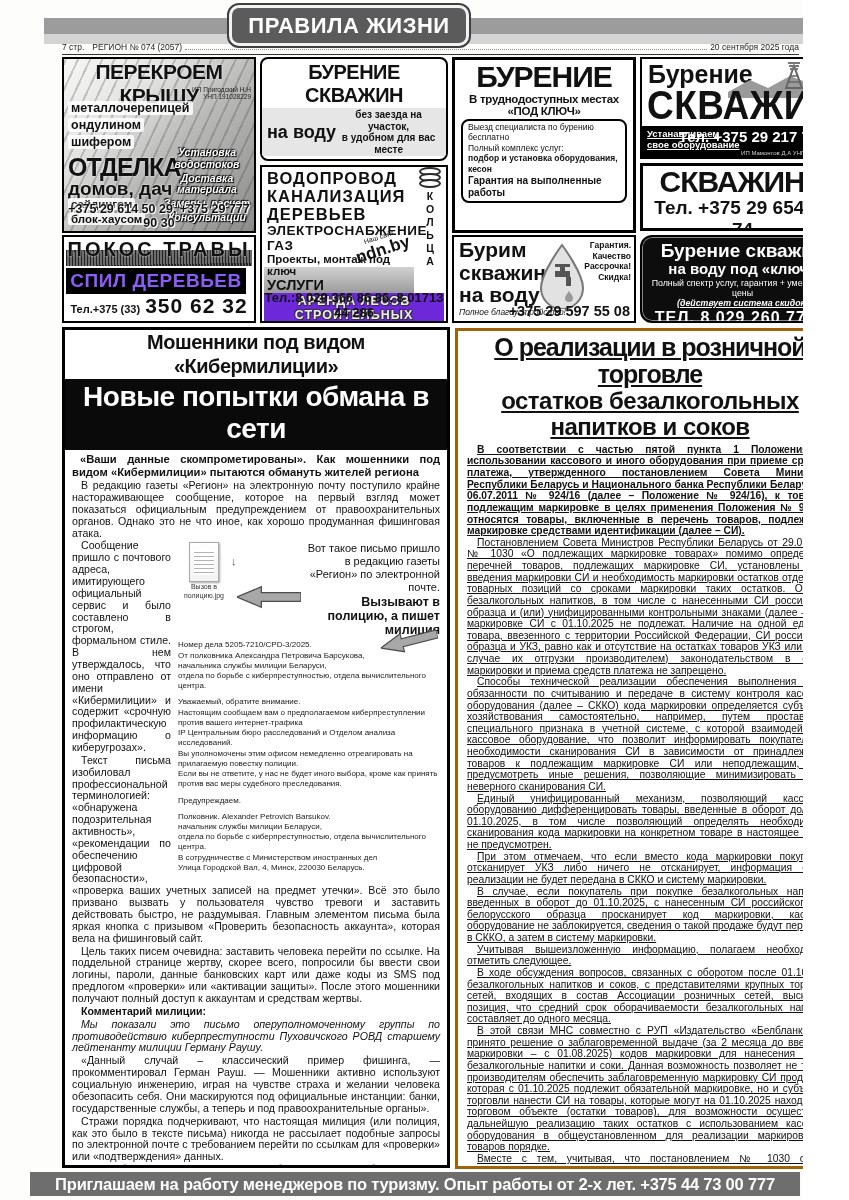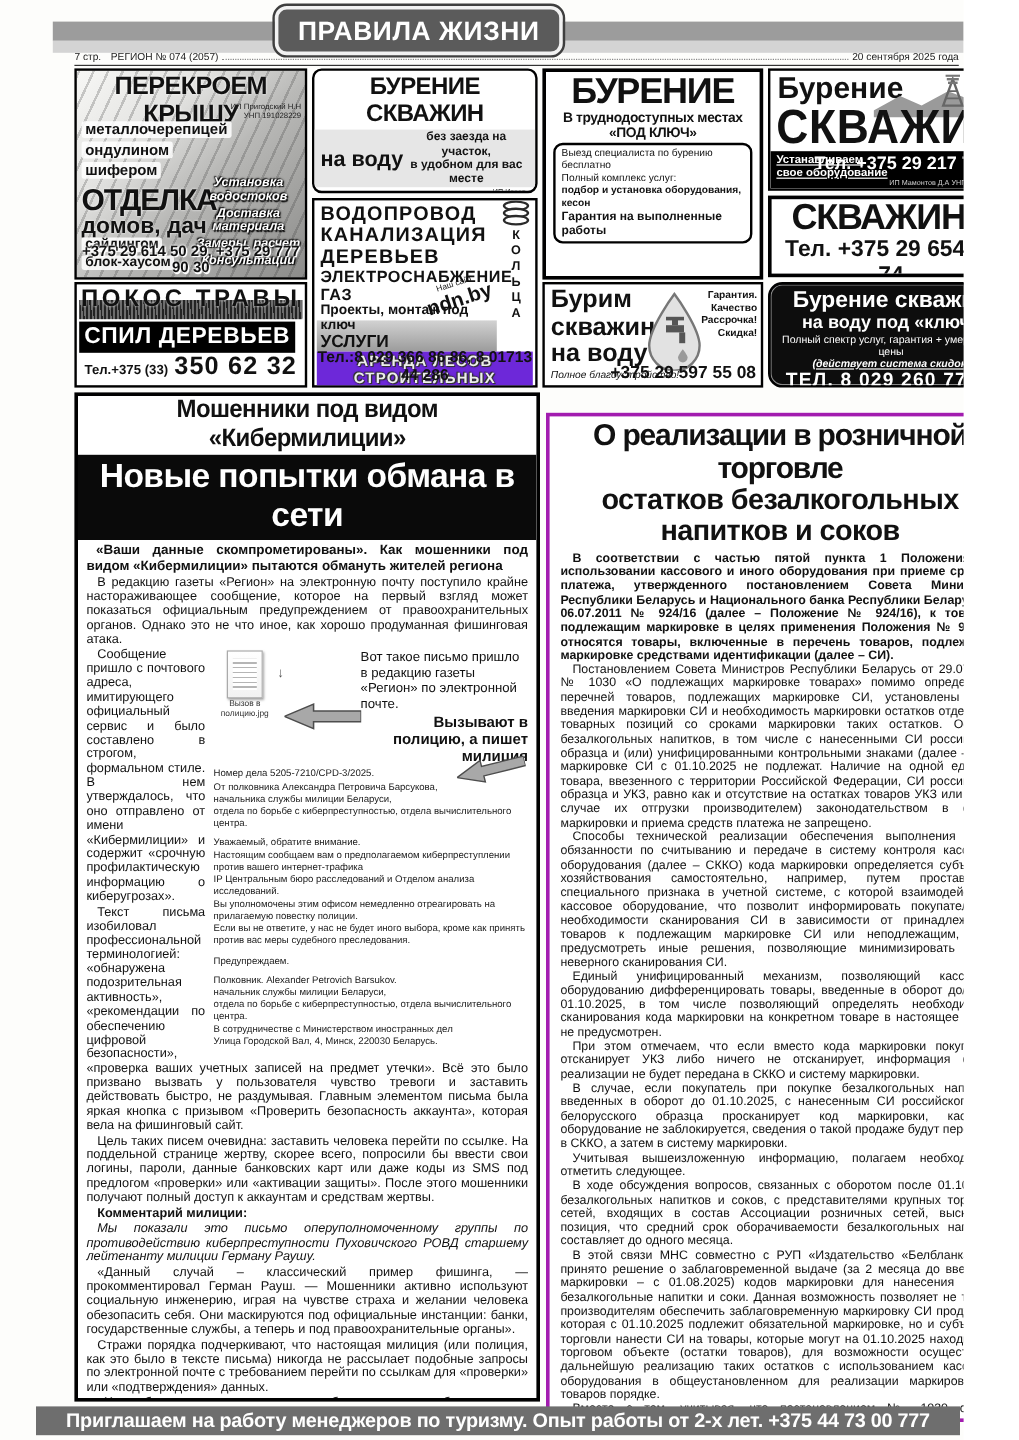--- a/index.html
+++ b/index.html
@@ -40,21 +40,21 @@
                    text-shadow:0 0 2px #000, 1px 1px 1px #000, -1px -1px 1px #000; }
   .roof-services div { margin-bottom:2px; }
   .roof-phone { position:absolute; left:0; right:0; bottom:1px; text-align:center; font-size:12.5px; font-weight:800;
                 text-shadow:0 0 2px #fff,0 0 3px #fff,1px 1px 0 #fff; }
 
   .ad-mow { left:62px; top:235px; width:194px; height:88px; }
   .mow-grass { position:absolute; left:2px; right:2px; top:13px; height:16px;
                background:repeating-linear-gradient(88deg,#232323 0 1.5px,#6d6d6d 1.5px 3px); }
   .mow-title { position:relative; z-index:2; font-size:20px; font-weight:800; text-align:center;
                letter-spacing:3px; padding-top:1px; text-shadow:0 0 2px #fff; }
-  .mow-spil { position:absolute; left:2px; right:8px; top:31px; height:26px; background:#000; color:#ffffff;
+  .mow-spil { position:absolute; left:2px; right:8px; top:31px; height:26px; background:#000; color:#8b5cf6;
               font-size:19px; font-weight:800; display:flex; align-items:center; justify-content:center; letter-spacing:0.5px; }
   .mow-phone { position:absolute; left:4px; right:4px; bottom:3px; display:flex; align-items:baseline; justify-content:center; gap:5px; }
   .mow-pp { font-size:11px; font-weight:800; }
   .mow-pb { font-size:21px; font-weight:800; letter-spacing:1px; }
 
   .ad-d1 { left:260px; top:57px; width:188px; height:104px; border-radius:8px; }
   .d1-title { font-size:20px; font-weight:800; text-align:center; letter-spacing:-0.5px; margin-top:2px; }
   .d1-row { display:flex; align-items:center; background:#e6e6e6; padding:1px 5px; margin-top:1px; }
   .d1-sub { font-size:18px; font-weight:800; }
   .d1-note { flex:1; text-align:center; font-size:10px; font-weight:bold; white-space:pre-line; line-height:1.15; }
@@ -133,27 +133,27 @@
   .fig-top { display:flex; align-items:flex-start; margin-bottom:3px; }
   .attach { width:52px; flex:0 0 52px; text-align:center; }
   .doc { width:30px; height:40px; margin:0 auto; border:1px solid #aaa; background:linear-gradient(#fff,#f2f2f2);
          box-shadow:1px 1px 2px rgba(0,0,0,0.35); position:relative; }
   .doc::after { content:""; position:absolute; left:4px; right:4px; top:6px; height:26px;
                 background:repeating-linear-gradient(#fff 0 3px, #b5b5b5 3px 4px); }
   .attach-cap { font-size:7px; color:#333; white-space:pre-line; line-height:1.2; margin-top:1px; }
   .dl-glyph { font-size:11px; color:#555; margin:13px 0 0 1px; flex:0 0 auto; }
   .arrow-flex { flex:0 0 64px; align-self:center; margin-top:14px; }
   .fig-right { flex:1; }
-  .fig-intro { font-size:11px; line-height:1.18; }
+  .fig-intro { font-size:11px; text-align:right; line-height:1.18; }
   .fig-intro-b { font-size:12.5px; font-weight:800; text-align:right; line-height:1.12; margin-top:1px; }
   .arrow2 { position:absolute; right:2px; top:86px; transform:rotate(-14deg); }
   .letter { font-size:8px; line-height:1.28; color:#1a1a1a; white-space:pre-line; margin-bottom:6px; }
 
-  .article-right { position:absolute; left:455px; top:344px; width:390px; height:841px; border:3px solid #a21caf; background:#fff;
-                   padding:2px 9px; overflow:hidden; }
+  .article-right { position:absolute; left:455px; top:328px; width:390px; height:841px; border:3px solid #a16207; background:#fff;
+                   padding:2px 9px; overflow:hidden;text-decoration:underline; }
   .ar-t1 { font-size:25px; font-weight:800; text-align:center; letter-spacing:-1px; line-height:1.08; margin-top:1px; }
   .ar-t2 { font-size:24px; font-weight:800; text-align:center; letter-spacing:-0.5px; line-height:1.1; margin-bottom:3px; }
   .ar-body { font-size:10.3px; line-height:1.13; text-align:justify; }
   .ar-body p { text-indent:10px; margin:0; }
   .lead-r { font-weight:bold; }
 
   .footerbar { position:absolute; left:30px; right:3px; top:1172px; height:24px; background:#6e6e6e;
                display:flex; align-items:center; justify-content:center; color:#fff; font-weight:800;
                font-size:16.5px; letter-spacing:-0.2px; }
 </style>

